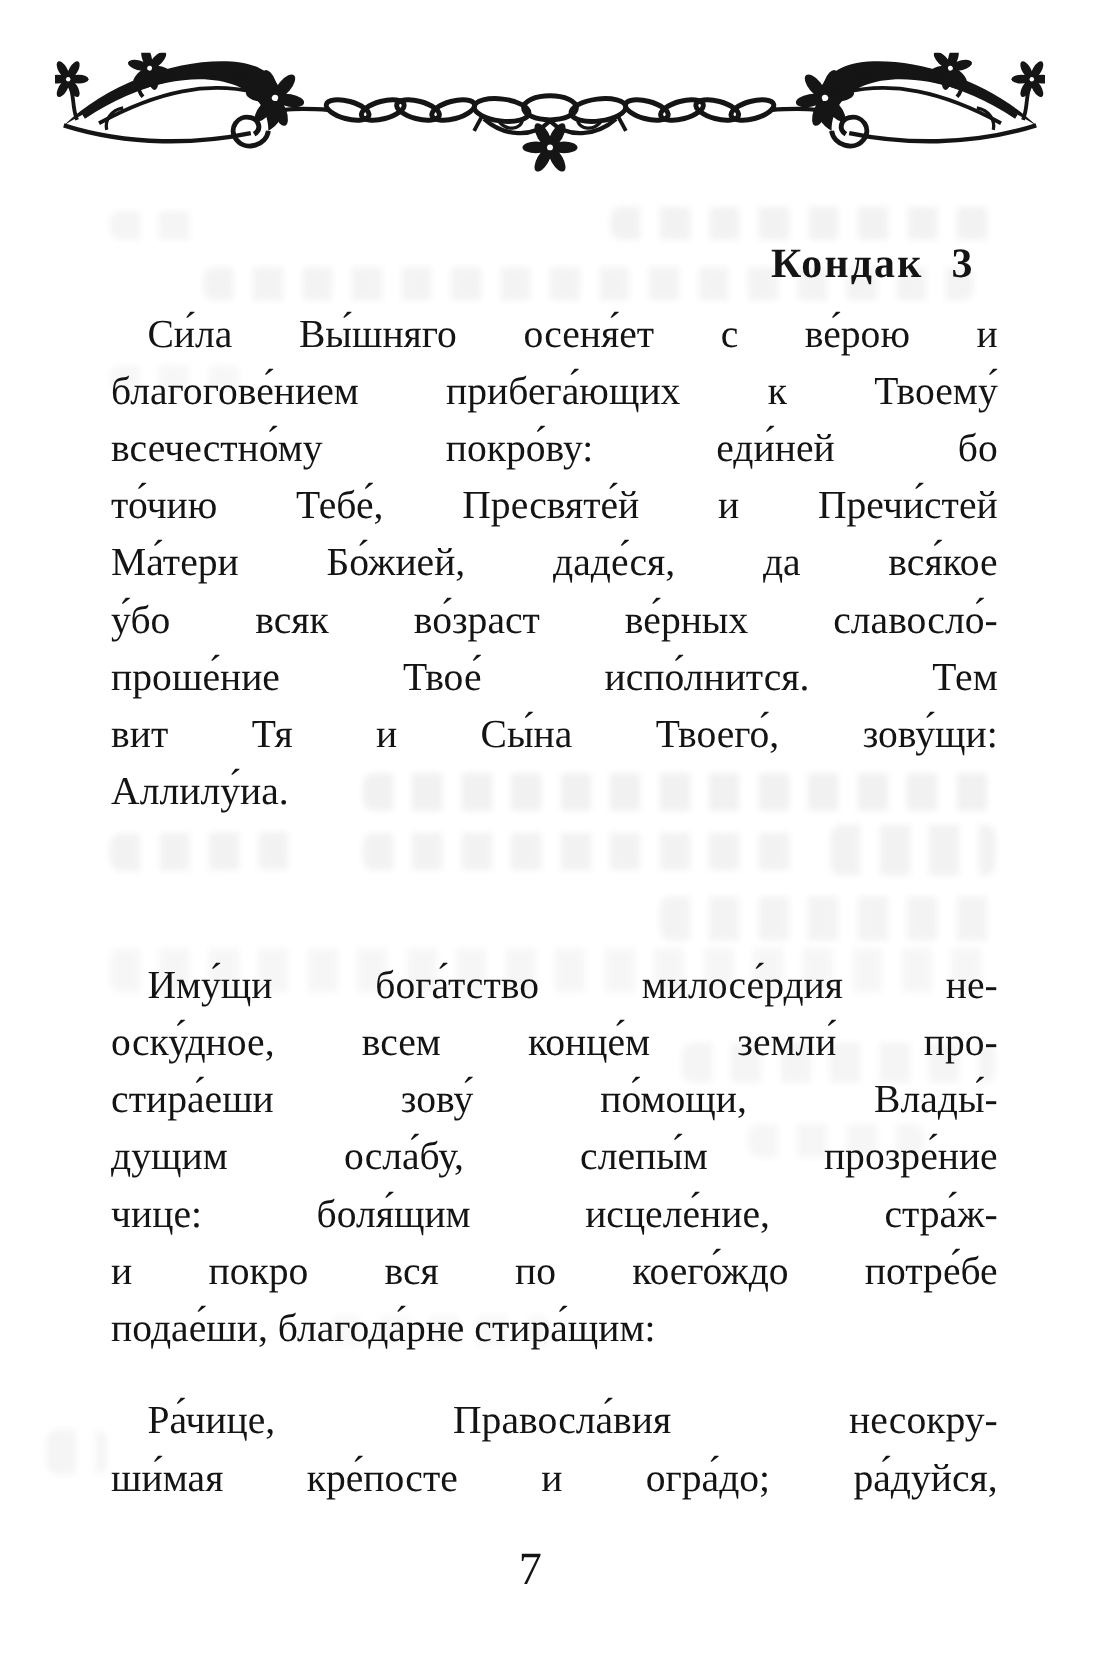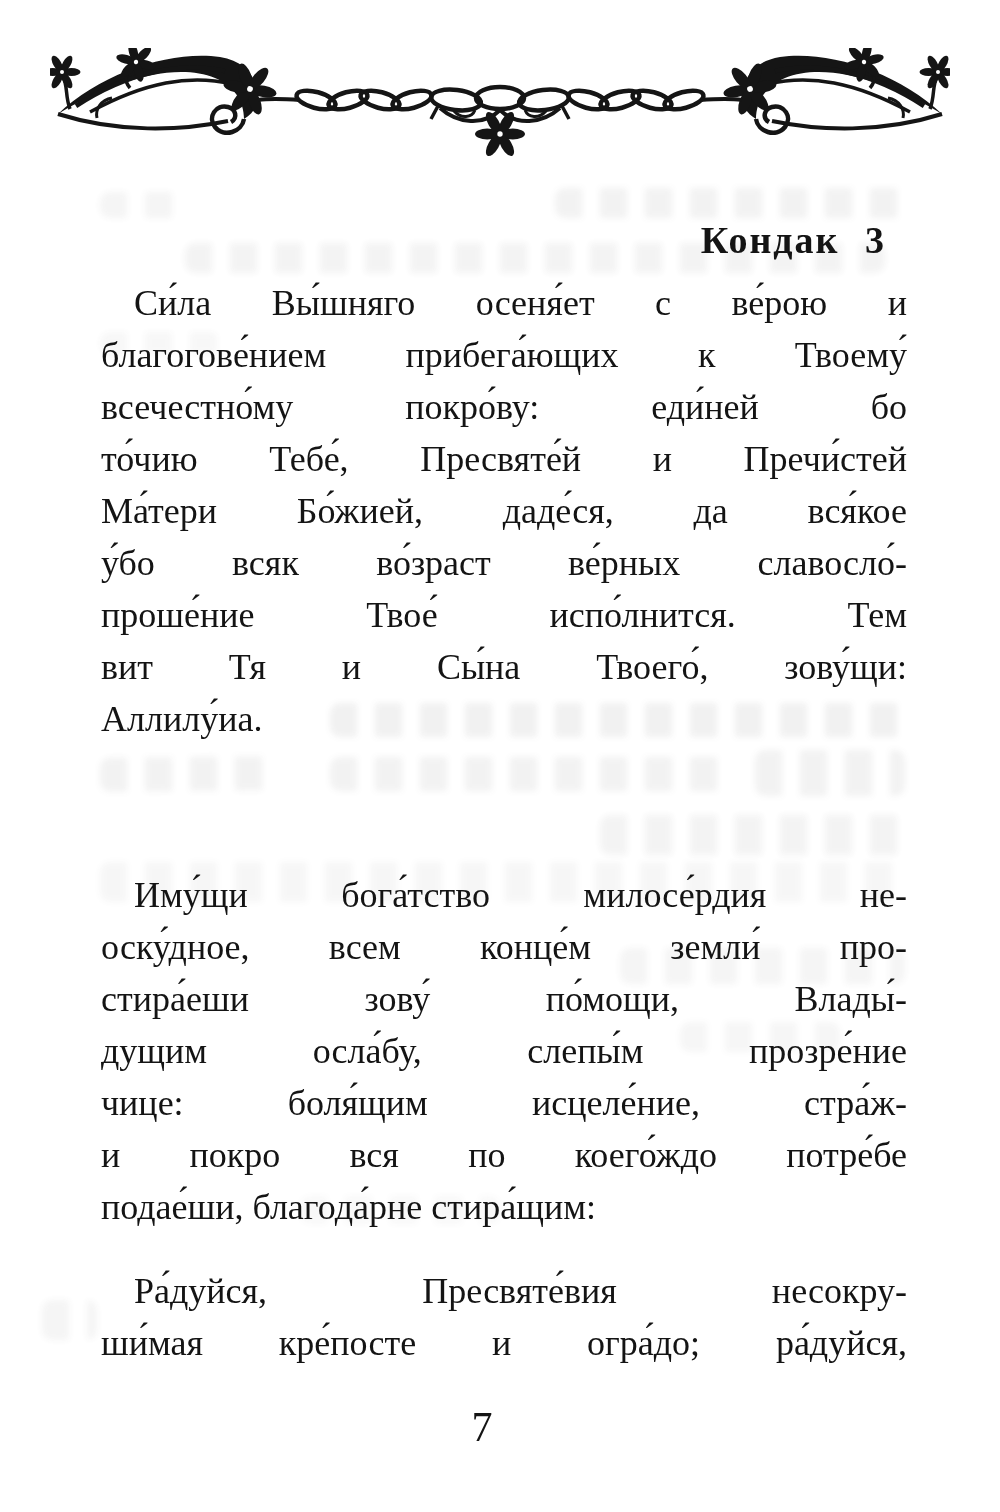--- a/index.html
+++ b/index.html
@@ -156,19 +156,19 @@
     <div class="line ind">Иму́щи бога́тство милосе́рдия не-</div>
     <div class="line">оску́дное, всем конце́м земли́ про-</div>
     <div class="line">стира́еши зову́ по́мощи, Влады́-</div>
     <div class="line">дущим осла́бу, слепы́м прозре́ние</div>
     <div class="line">чице: боля́щим исцеле́ние, стра́ж-</div>
     <div class="line">и покро вся по коего́ждо потре́бе</div>
     <div class="line nj">подае́ши, благода́рне стира́щим:</div>
   </div>
 
   <div class="para p3">
-    <div class="line ind">Ра́дуйся, Пресвяте́вия несокру-</div>
+    <div class="line ind">Ра́чице, Правосла́вия несокру-</div>
     <div class="line">ши́мая кре́посте и огра́до; ра́дуйся,</div>
   </div>
 
   <div class="pagenum">7</div>
 
 </div>
 
 </body></html>

